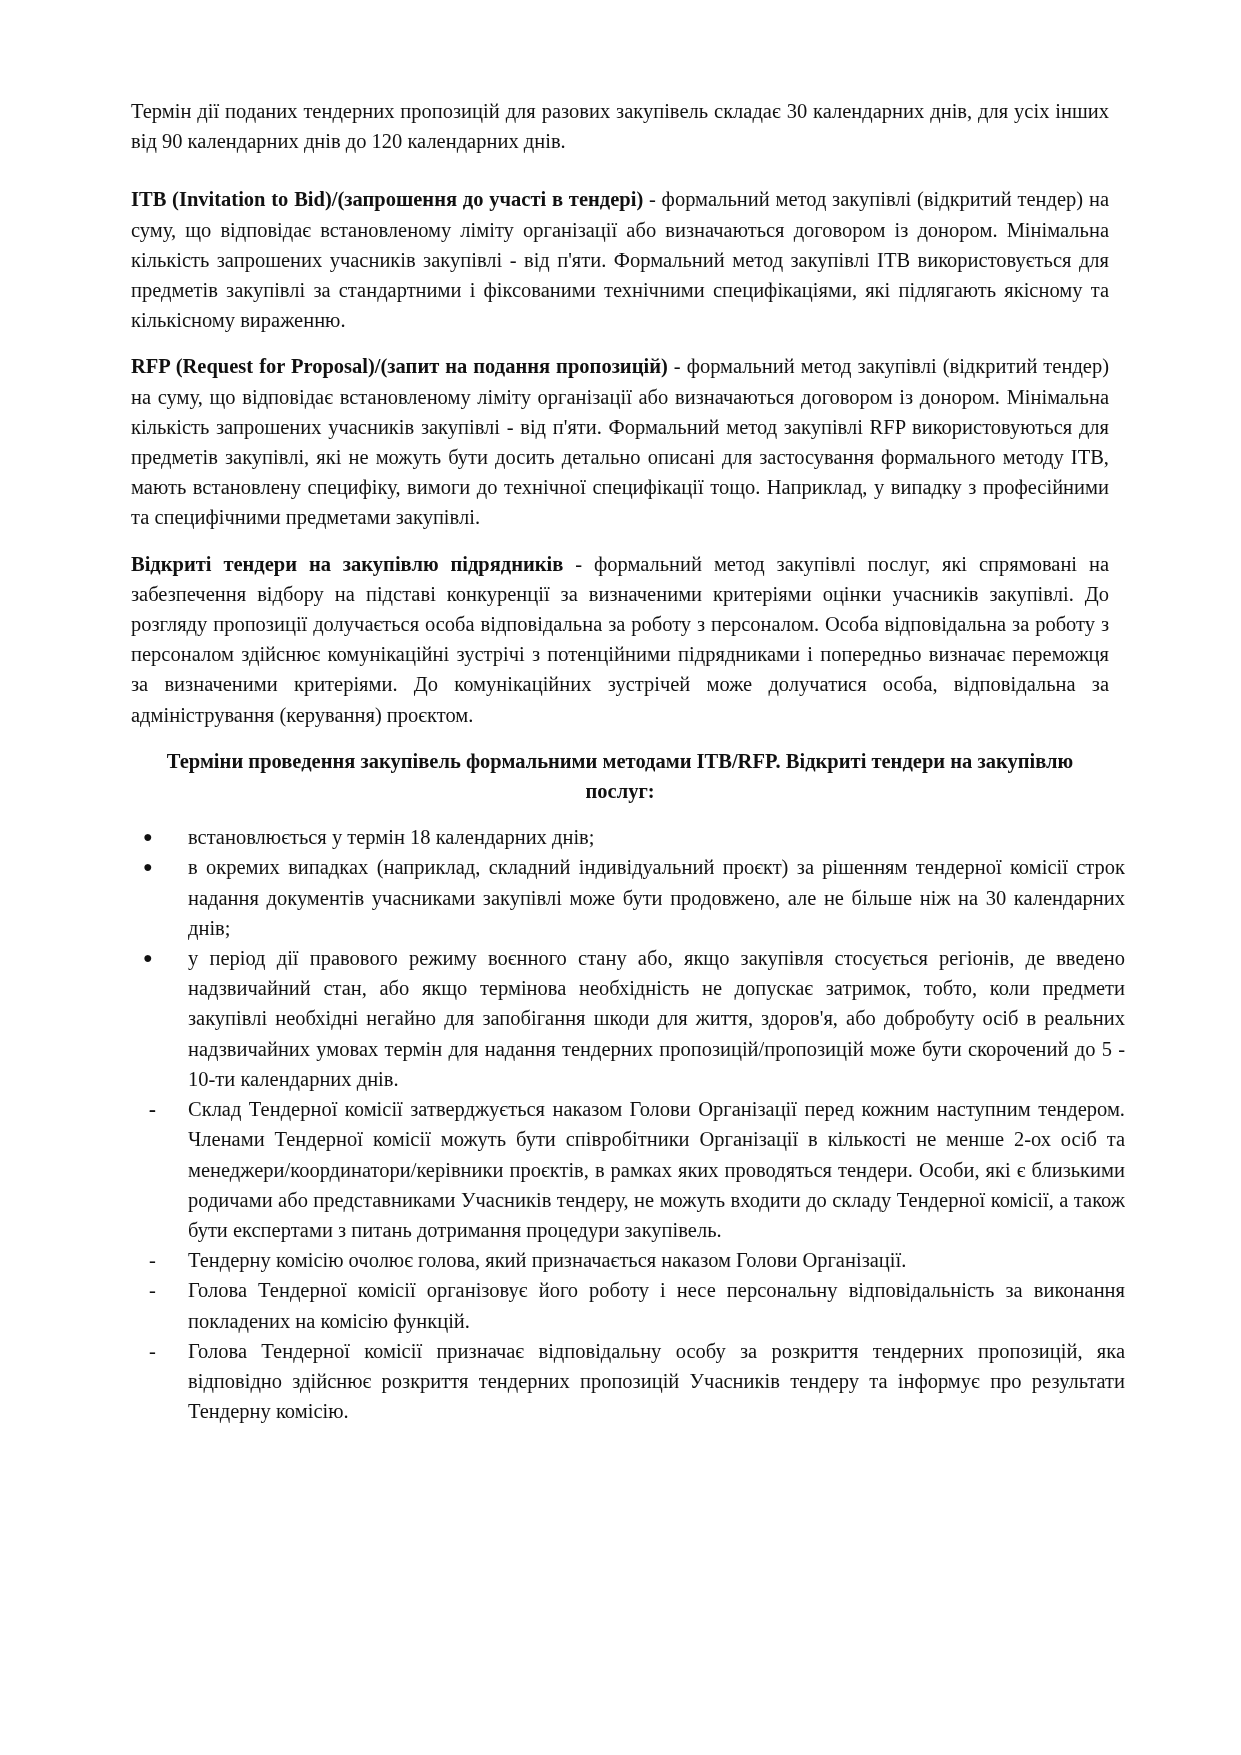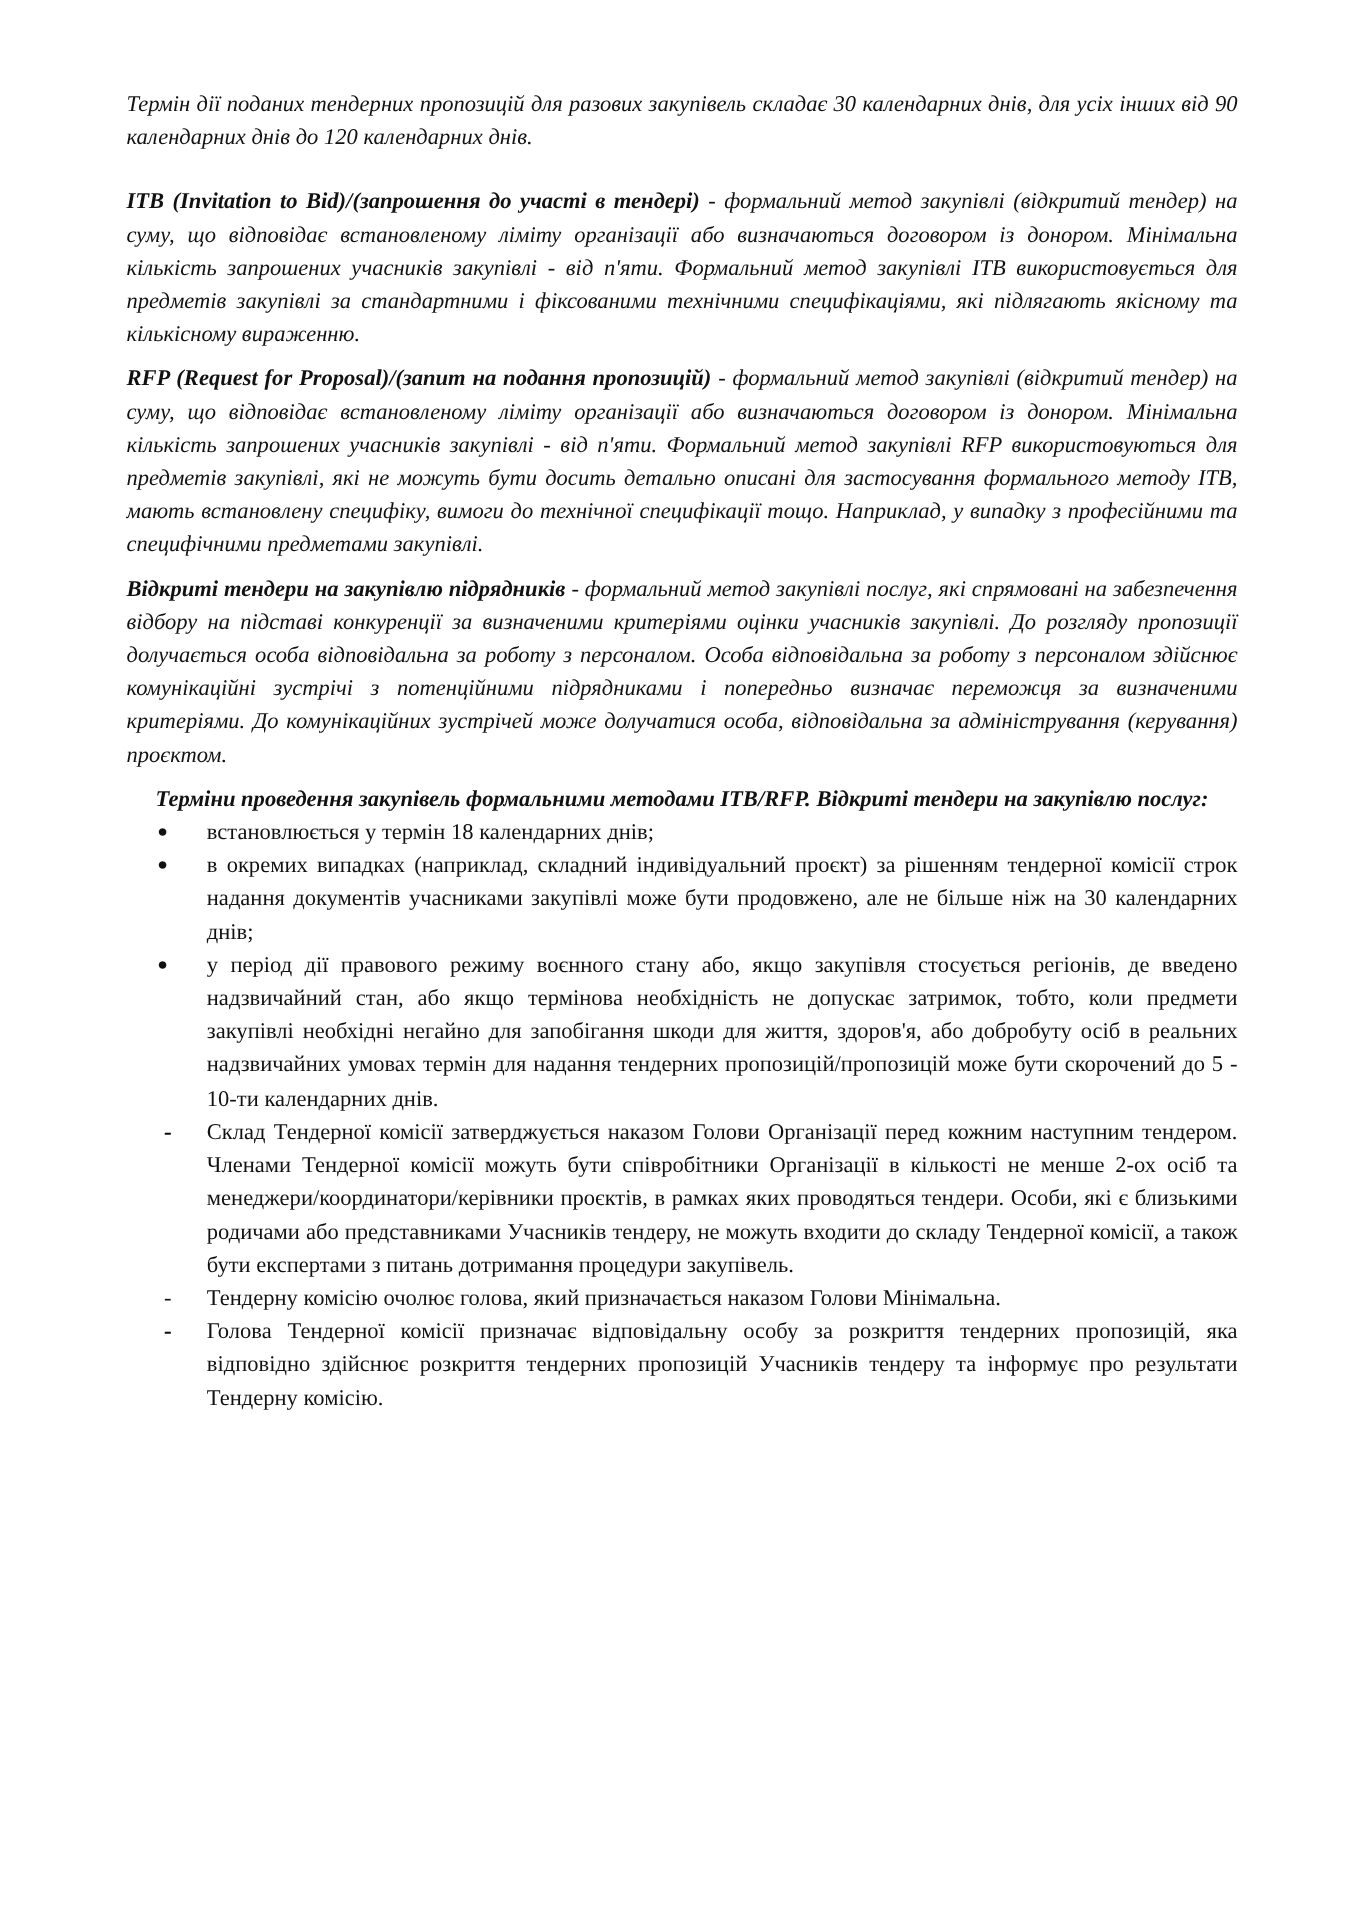--- a/index.html
+++ b/index.html
@@ -3,21 +3,21 @@
 <meta charset="utf-8">
 <style>
   html, body { margin: 0; padding: 0; background: #ffffff; }
   body { width: 1241px; height: 1755px; position: relative; overflow: hidden; }
   .page {
     position: absolute; left: 115px; top: 80px; width: 1010px;
     font-family: "Liberation Serif", "DejaVu Serif", serif;
     font-size: 20.5px; line-height: 30.2px; color: #111;
     text-align: justify;
   }
-  p { margin: 0; font-style: italic; }
+  p { margin: 16px; }
   .gap-lg { margin-top: 28px; }
   .gap-sm { margin-top: 10px; }
   b { font-weight: bold; }
   ul.bullets { list-style: none; margin: 0; padding: 0; }
   ul.bullets li { position: relative; padding-left: 73px; }
   ul.bullets li .marker { position: absolute; left: 28px; top: 0; font-size: 16px; }
   ul.dashes { list-style: none; margin: 0; padding: 0; }
   ul.dashes li { position: relative; padding-left: 73px; }
   ul.dashes li .marker { position: absolute; left: 34px; top: 0; }
   .heading { font-weight: bold; text-align: center; }
@@ -40,18 +40,18 @@
   <ul class="bullets">
     <li><span class="marker">●</span><span>встановлюється у термін 18 календарних днів;</span></li>
     <li><span class="marker">●</span><span>в окремих випадках (наприклад, складний індивідуальний проєкт) за рішенням тендерної комісії строк надання документів учасниками закупівлі може бути продовжено, але не більше ніж на 30 календарних днів;</span></li>
     <li><span class="marker">●</span><span>у період дії правового режиму воєнного стану або, якщо закупівля стосується регіонів, де введено надзвичайний стан, або якщо термінова необхідність не допускає затримок, тобто, коли предмети закупівлі необхідні негайно для запобігання шкоди для життя, здоров'я, або добробуту осіб в реальних надзвичайних умовах термін для надання тендерних пропозицій/пропозицій може бути скорочений до 5 - 10-ти календарних днів.</span></li>
   </ul>
 
 
   <ul class="dashes">
     <li><span class="marker">-</span></li>
     <li><span class="marker">-</span><span>Склад Тендерної комісії затверджується наказом Голови Організації перед кожним наступним тендером. Членами Тендерної комісії можуть бути співробітники Організації в кількості не менше 2-ох осіб та менеджери/координатори/керівники проєктів, в рамках яких проводяться тендери. Особи, які є близькими родичами або представниками Учасників тендеру, не можуть входити до складу Тендерної комісії, а також бути експертами з питань дотримання процедури закупівель.</span></li>
-    <li><span class="marker">-</span><span>Тендерну комісію очолює голова, який призначається наказом Голови Мінімальна.</span></li>
-    <li><span class="marker">-</span></li>
+    <li><span class="marker">-</span><span>Тендерну комісію очолює голова, який призначається наказом Голови Організації.</span></li>
+    <li><span class="marker">-</span><span>Голова Тендерної комісії організовує його роботу і несе персональну відповідальність за виконання покладених на комісію функцій.</span></li>
     <li><span class="marker">-</span><span>Голова Тендерної комісії призначає відповідальну особу за розкриття тендерних пропозицій, яка відповідно здійснює розкриття тендерних пропозицій Учасників тендеру та інформує про результати Тендерну комісію.</span></li>
   </ul>
 
 </div>
 
 </body></html>

